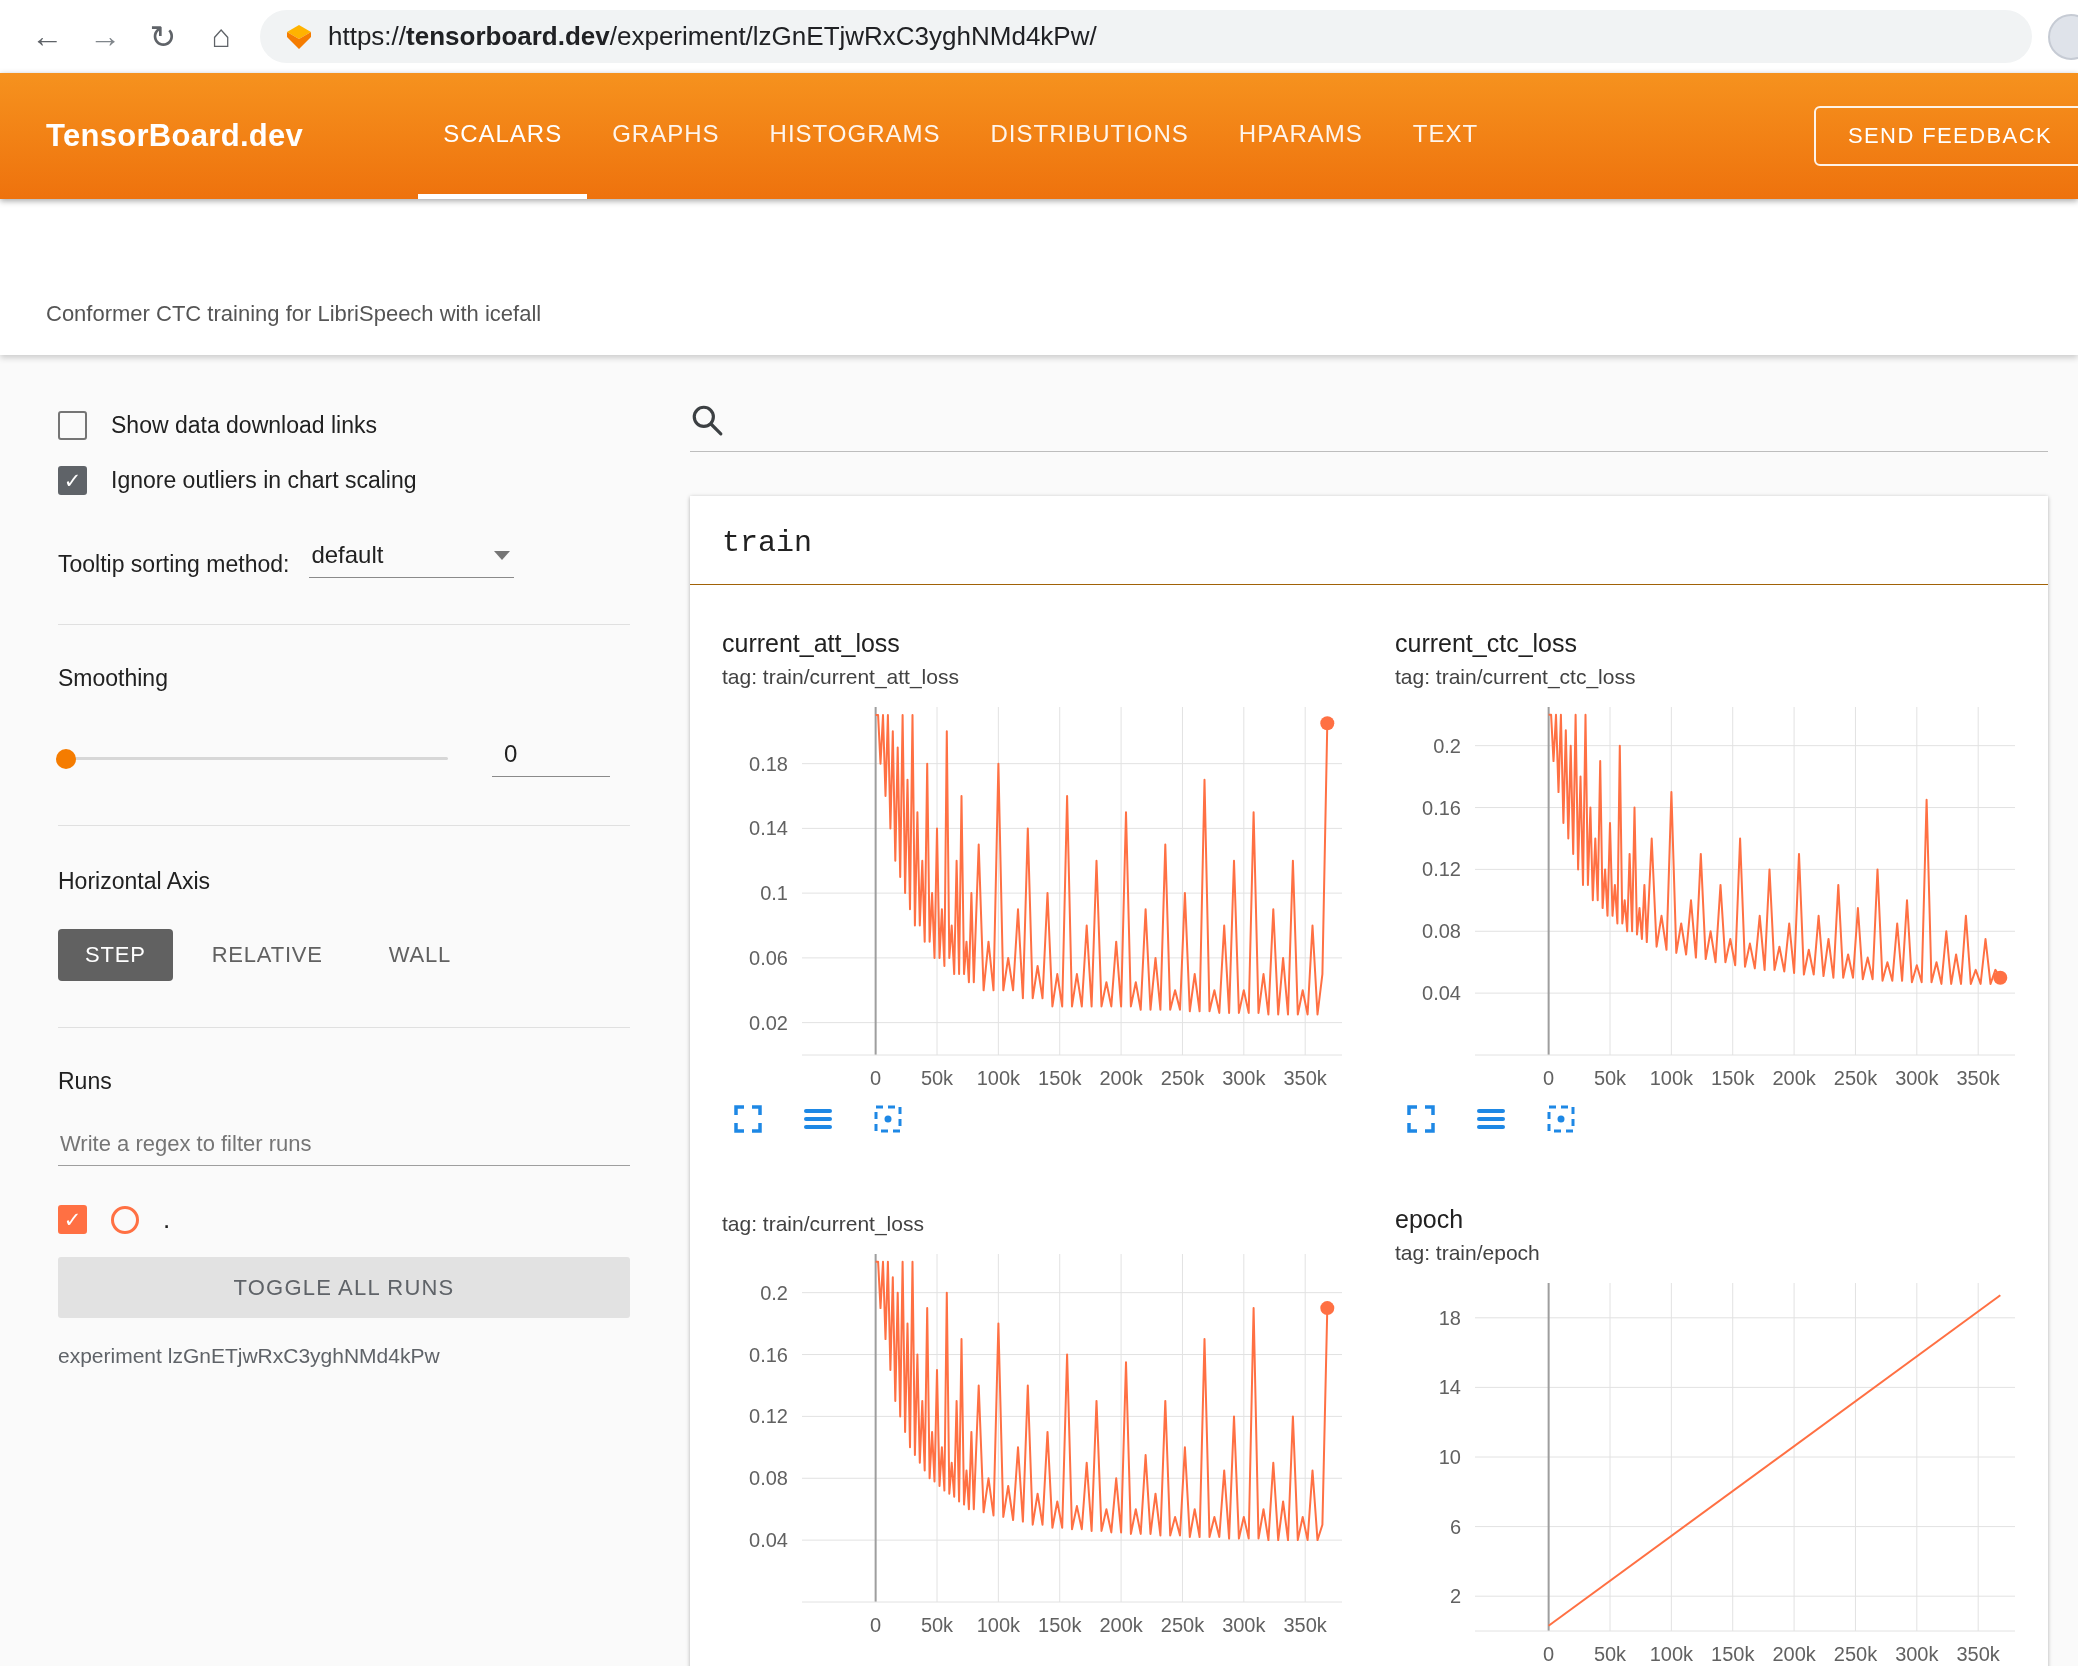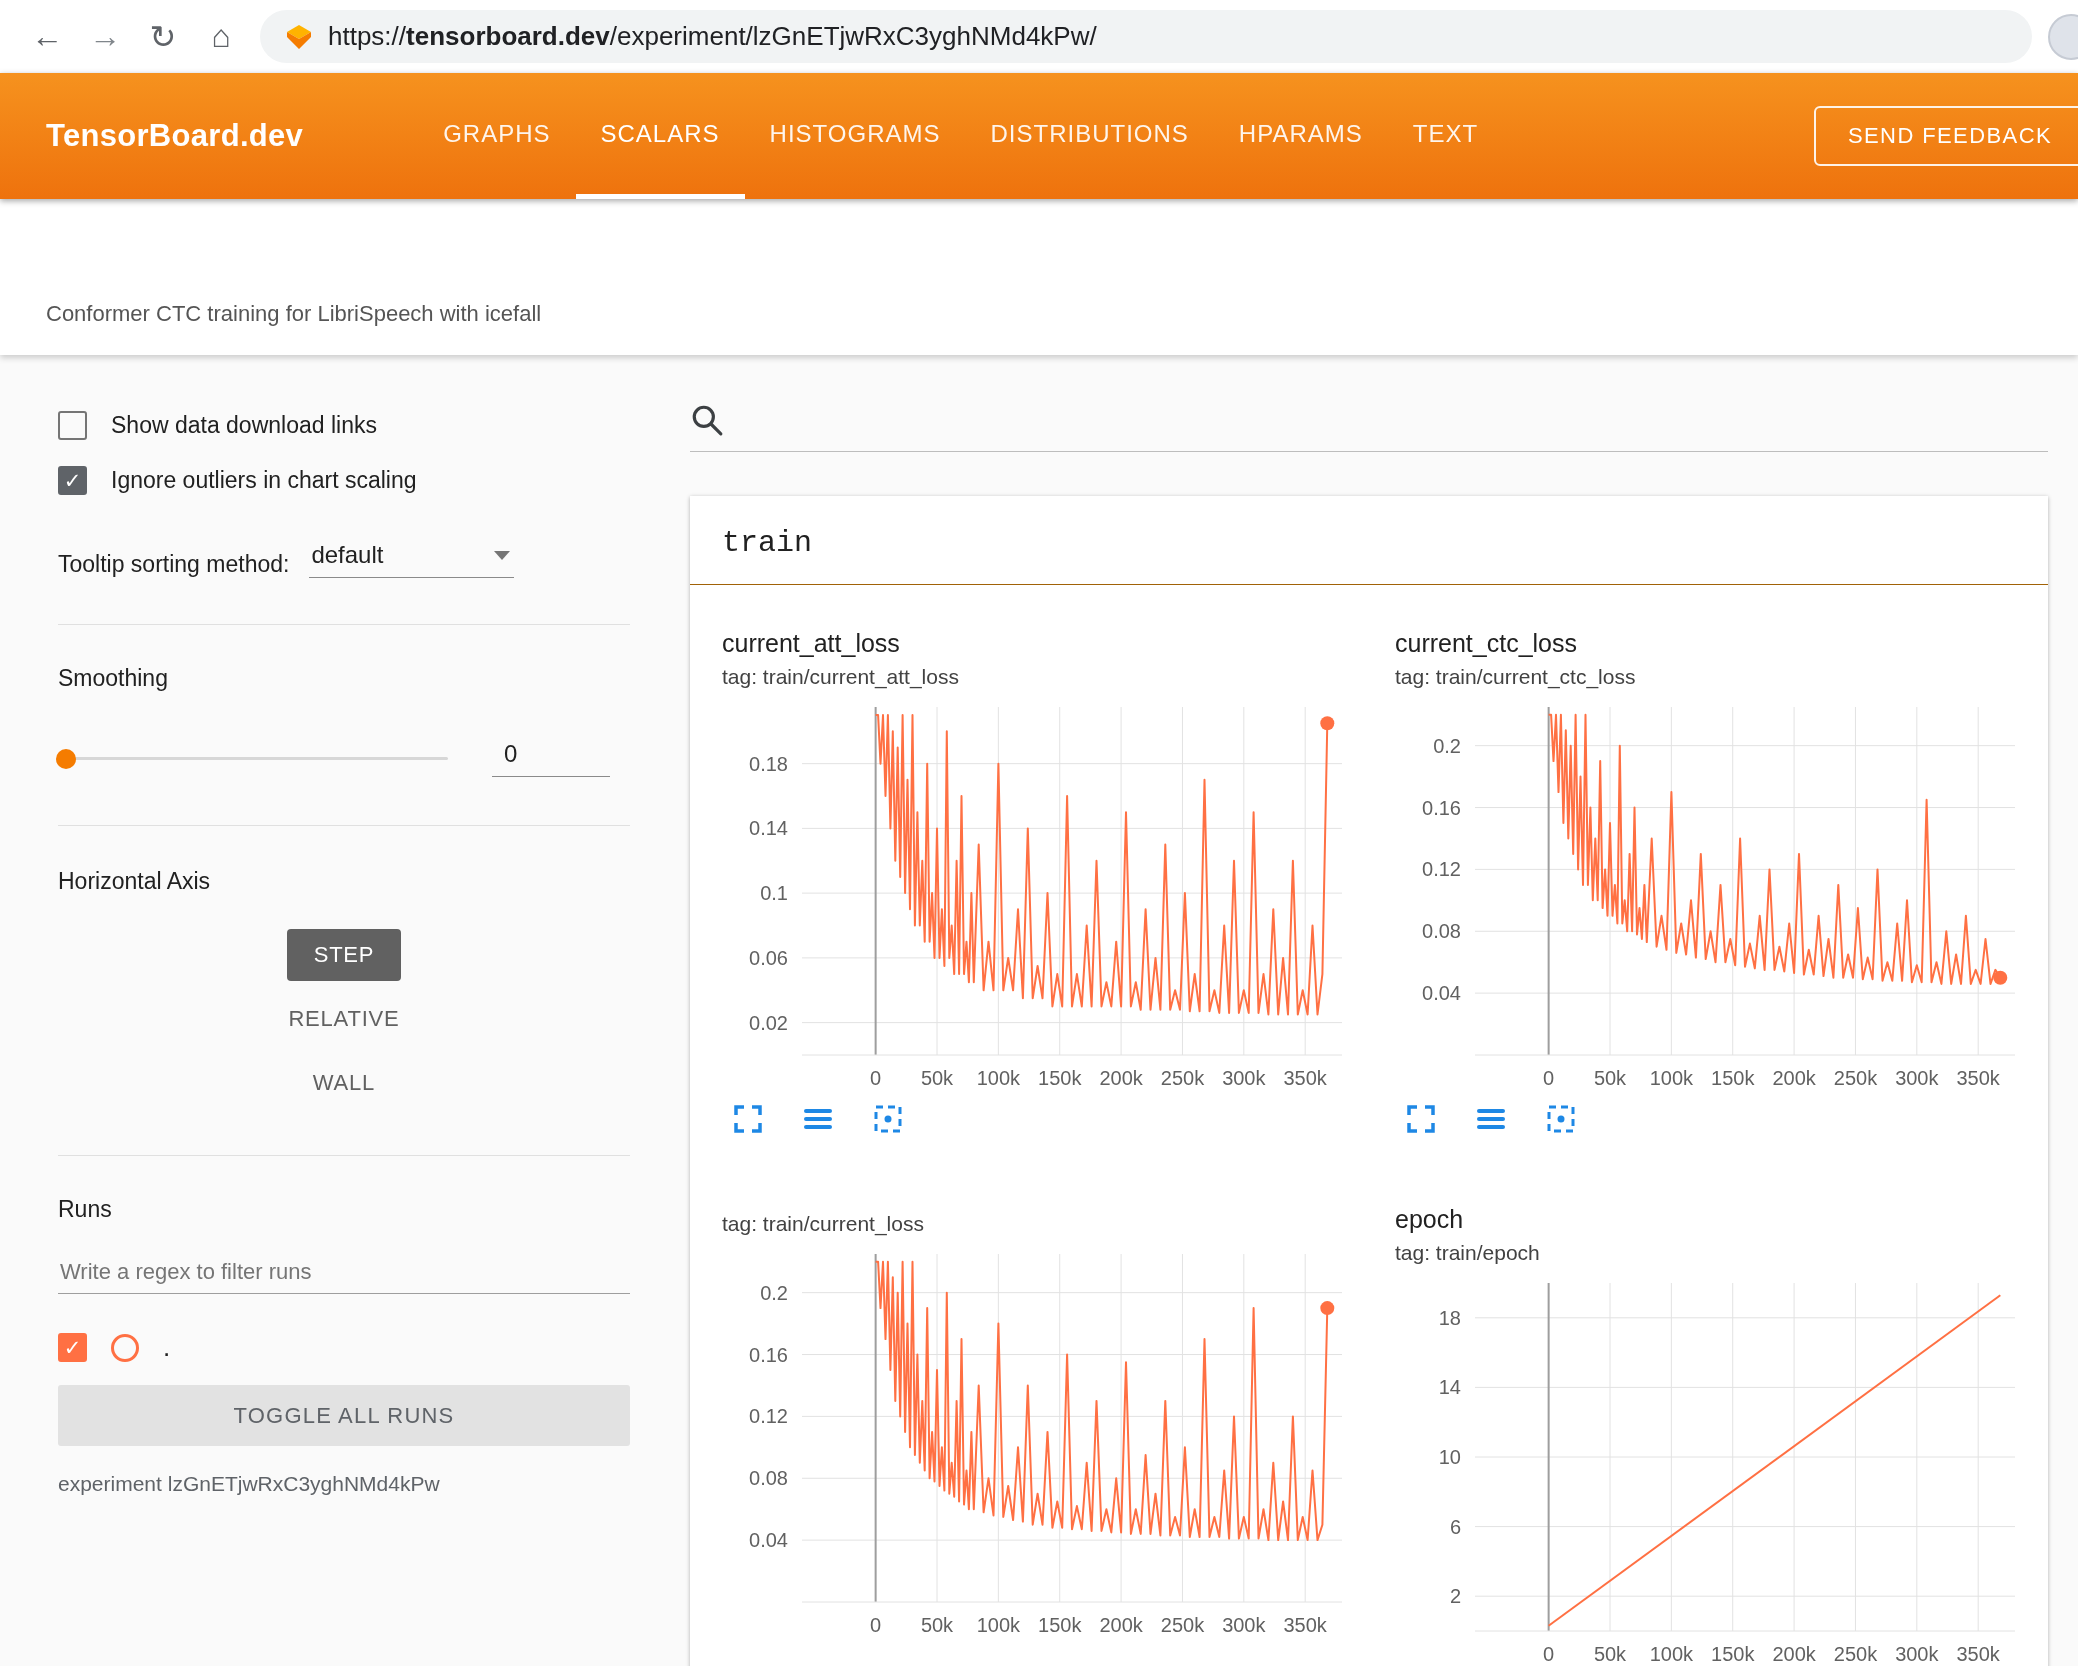--- a/index.html
+++ b/index.html
@@ -49,21 +49,21 @@
     display:flex;justify-content:space-between;align-items:center;cursor:pointer;}
   .caret{width:0;height:0;border-left:8px solid transparent;border-right:8px solid transparent;border-top:9px solid #757575;margin-left:18px;}
   .divider{height:1px;background:#e0e0e0;width:572px;}
   .d1{margin-top:46px;} .d2{margin-top:48px;} .d3{margin-top:46px;}
   .section-label{font-size:23px;color:#212121;}
   .mt40{margin-top:40px;} .mt42{margin-top:42px;}
   .slider-row{display:flex;align-items:center;gap:44px;margin-top:48px;}
   .slider{position:relative;width:390px;height:3px;background:#d7d7d7;border-radius:2px;cursor:pointer;}
   .slider-thumb{position:absolute;left:-2px;top:50%;transform:translateY(-50%);width:20px;height:20px;border-radius:50%;background:var(--accent);}
   .smooth-value{width:118px;border-bottom:1px solid #8a8a8a;font-size:24px;padding:0 0 8px 12px;}
-  .axis-btns{display:flex;align-items:center;gap:12px;margin-top:34px;flex-direction:column;}
+  .axis-btns{display:flex;align-items:center;gap:12px;margin-top:34px;}
   .axis-btn{font-size:22px;letter-spacing:.8px;color:#616161;background:none;border:none;padding:13px 27px;font-family:inherit;cursor:pointer;}
   .axis-btn.active{background:#616161;color:#fff;border-radius:4px;}
   .runs-input{width:572px;border:none;border-bottom:1px solid #9e9e9e;background:transparent;font-size:22px;
     padding:8px 2px;margin-top:28px;font-family:inherit;outline:none;color:#212121;}
   .runs-input::placeholder{color:#757575;}
   .run-row{display:flex;align-items:center;gap:24px;margin-top:38px;}
   .iso{width:28px;height:28px;border-radius:50%;border:3px solid var(--run);flex:none;cursor:pointer;}
   .run-label{font-size:26px;}
   .toggle-btn{width:572px;height:61px;margin-top:22px;background:#e2e2e2;border:none;border-radius:3px;
     font-size:22px;letter-spacing:1.2px;color:#5f6368;font-family:inherit;cursor:pointer;}
@@ -99,22 +99,22 @@
         </svg>
     </span>
     <span class="url-text"><span>https://</span><span class="url-strong">tensorboard.dev</span><span>/experiment/lzGnETjwRxC3yghNMd4kPw/</span></span>
   </div>
   <div class="avatar"></div>
 </div>
 
 <div class="app-header">
   <div class="brand">TensorBoard.dev</div>
   <nav class="tabs">
+    <div class="tab active">SCALARS</div>
     <div class="tab">GRAPHS</div>
-    <div class="tab active">SCALARS</div>
     <div class="tab">HISTOGRAMS</div>
     <div class="tab">DISTRIBUTIONS</div>
     <div class="tab">HPARAMS</div>
     <div class="tab">TEXT</div>
   </nav>
   <button class="feedback">SEND FEEDBACK</button>
 </div>
 
 <div class="title-band">
   <div class="exp-title">Conformer CTC training for LibriSpeech with icefall</div>

